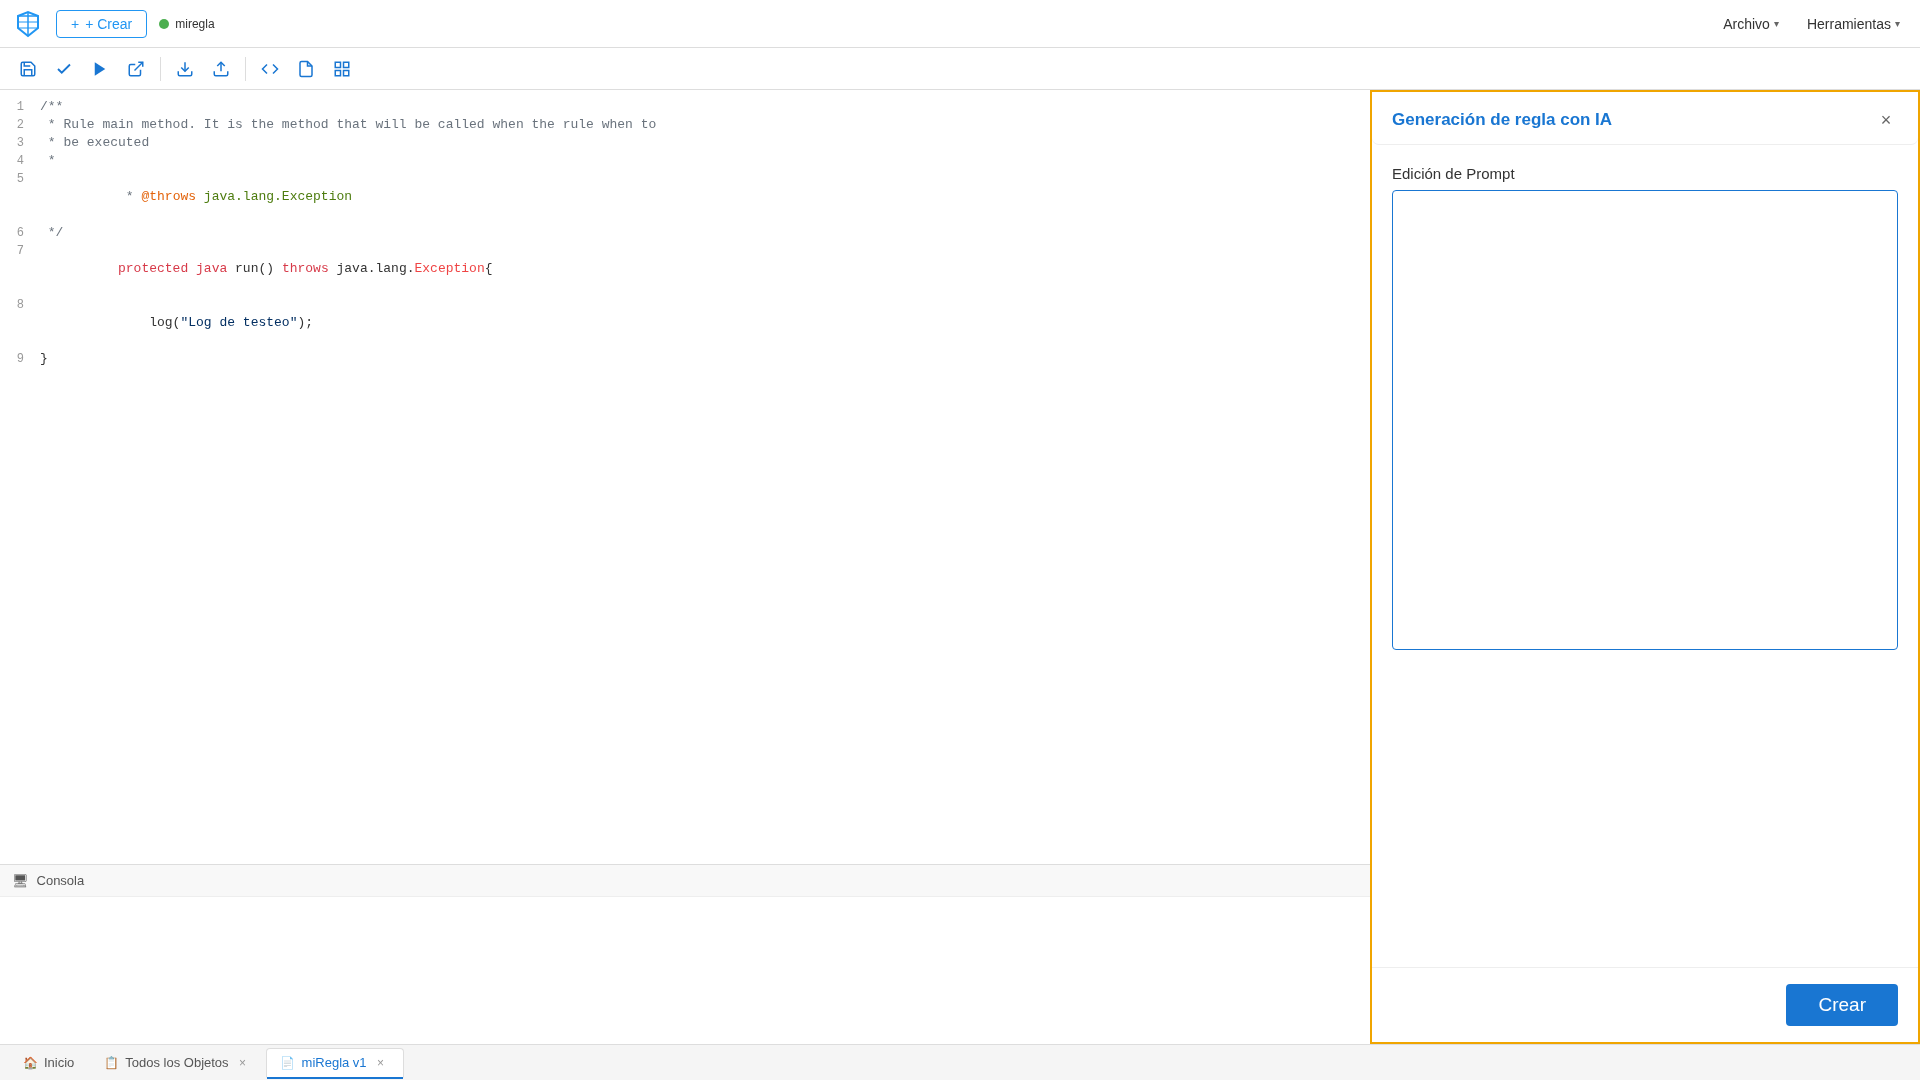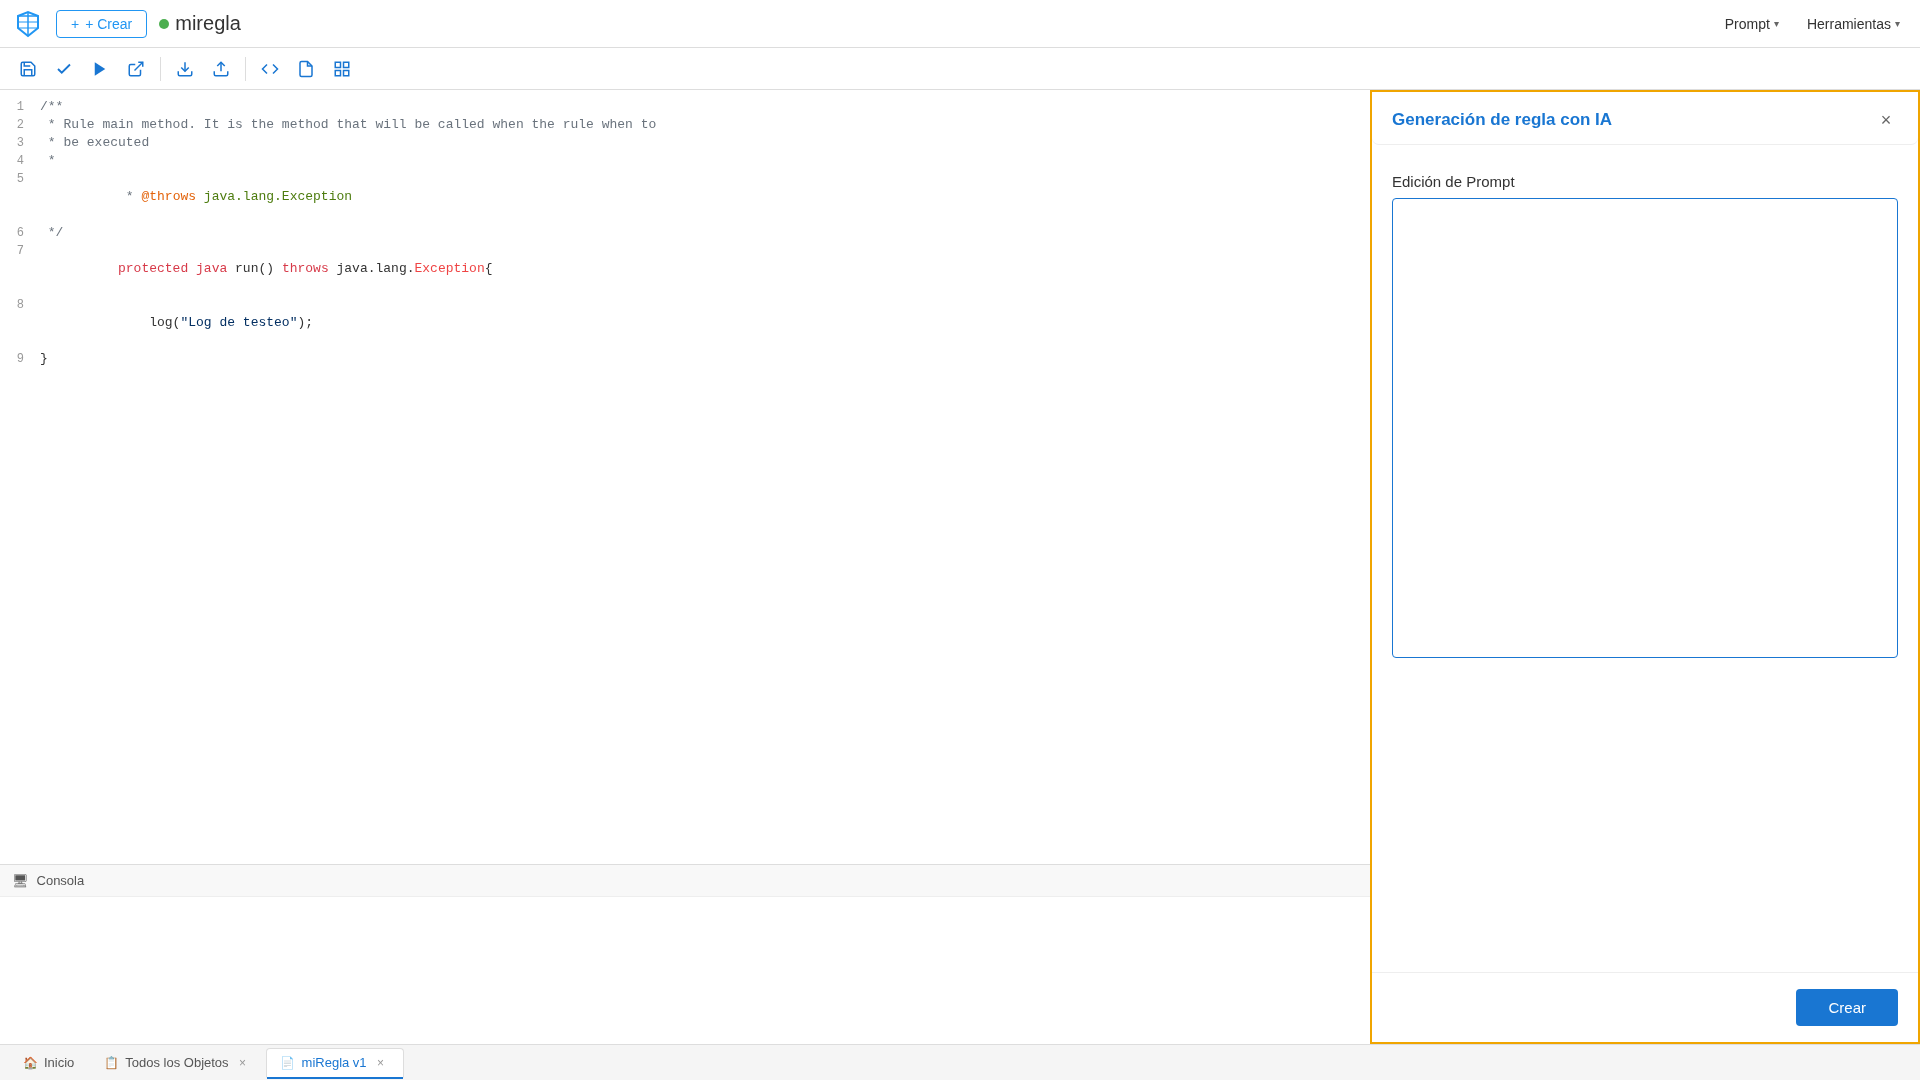--- a/index.html
+++ b/index.html
@@ -15,21 +15,21 @@
       width: 32px; height: 32px; display: flex; align-items: center; justify-content: center;
     }
     .logo svg { width: 32px; height: 32px; }
     .create-btn {
       display: flex; align-items: center; gap: 6px;
       background: #ffffff; border: 1.5px solid #2196f3; color: #2196f3;
       border-radius: 4px; padding: 5px 14px; font-size: 14px; cursor: pointer;
       font-weight: 500;
     }
     .user-indicator {
-      display: flex; align-items: center; gap: 6px; font-size: 20px; color: #333;
+      display: flex; align-items: center; gap: 6px; font-size: 12px; color: #333;
     }
     .user-dot { width: 10px; height: 10px; border-radius: 50%; background: #4caf50; }
     .nav-menu-item {
       display: flex; align-items: center; gap: 4px;
       font-size: 14px; color: #333; cursor: pointer; padding: 4px 8px;
     }
     .chevron { font-size: 10px; color: #666; }
 
     
     .toolbar {
@@ -103,33 +103,33 @@
       font-size: 17px; font-weight: 600; color: #1976d2;
     }
     .ai-panel-close {
       cursor: pointer; color: #666; font-size: 18px; background: none; border: none;
       display: flex; align-items: center; justify-content: center; width: 24px; height: 24px;
     }
     .ai-panel-body {
       flex: 1; padding: 20px; display: flex; flex-direction: column; gap: 16px; overflow-y: auto;
     }
     .ai-section-label {
-      font-size: 15px; color: #333; font-weight: 500; margin-bottom: 8px; margin-top: 8px;
+      font-size: 15px; color: #333; font-weight: 500; margin-bottom: 8px;
     }
     .ai-prompt-textarea {
       flex: 1; width: 100%; border: 1.5px solid #1976d2; border-radius: 4px;
       padding: 10px; font-size: 14px; resize: none; outline: none; color: #333;
       min-height: 460px;
     }
     .ai-panel-footer {
       padding: 16px 20px; display: flex; justify-content: flex-end; border-top: 1px solid #eee;
     }
     .ai-create-btn {
       background: #1976d2; color: #fff; border: none; border-radius: 4px;
-      padding: 10px 32px; font-size: 15px; cursor: pointer; font-weight: 500;
+      padding: 10px 32px; font-size: 19px; cursor: pointer; font-weight: 500;
     }
 
     
     .bottom-tabs {
       height: 36px; background: #f5f5f5; border-top: 1px solid #ddd;
       display: flex; align-items: center; padding: 0 8px; gap: 0; flex-shrink: 0;
     }
     .bottom-tab {
       display: flex; align-items: center; gap: 6px; padding: 6px 14px;
       font-size: 13px; color: #555; cursor: pointer; border-radius: 4px 4px 0 0;
@@ -166,21 +166,21 @@
   </button>
 
   <div class="user-indicator">
     <div class="user-dot"></div>
     <span>miregla</span>
   </div>
 
   <div style="flex:1"></div>
 
   <div class="nav-menu-item">
-    <span>Prompt</span>
+    <span>Archivo</span>
     <span class="chevron">▾</span>
   </div>
   <div class="nav-menu-item">
     <span>Herramientas</span>
     <span class="chevron">▾</span>
   </div>
 </div>
 
 <div class="toolbar">
   <button class="toolbar-btn" title="Guardar">

